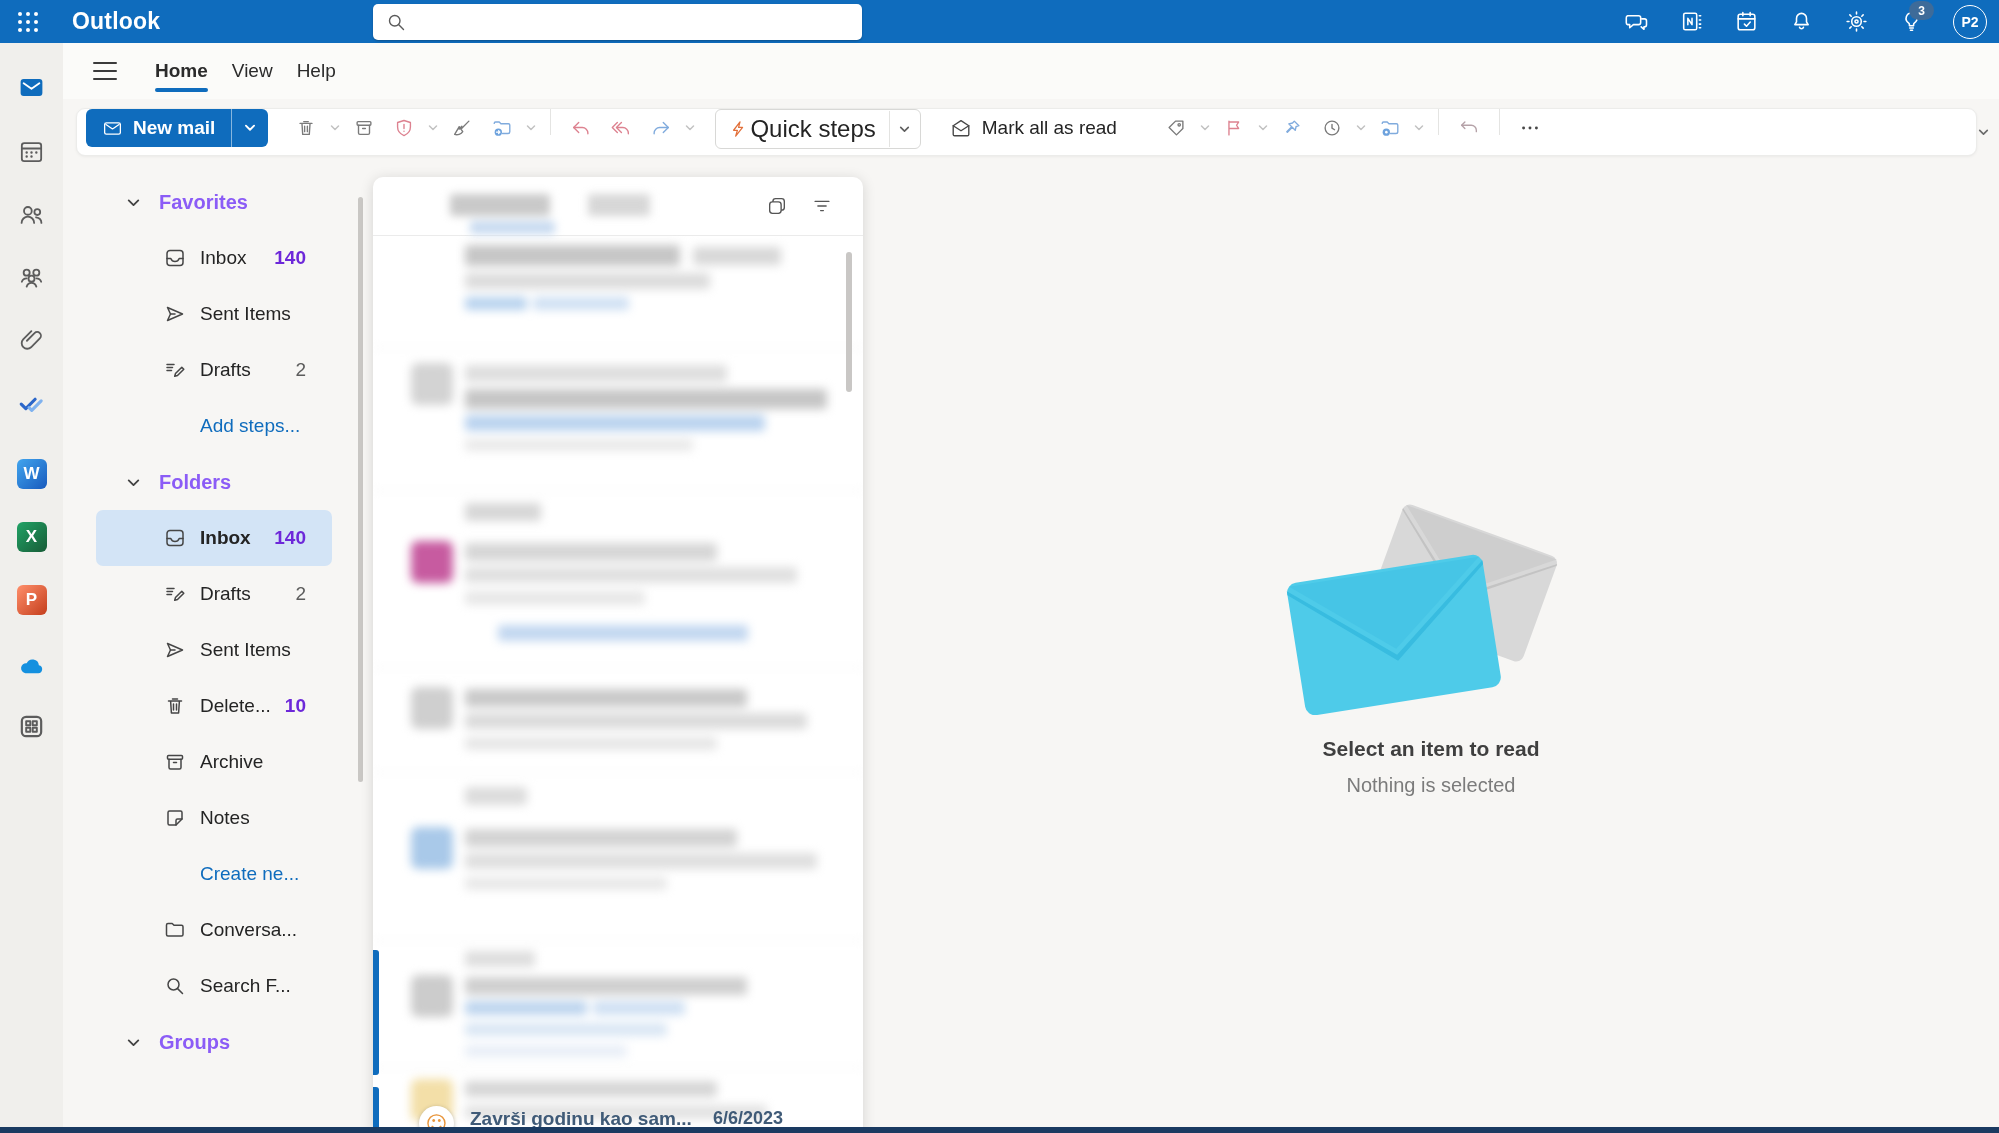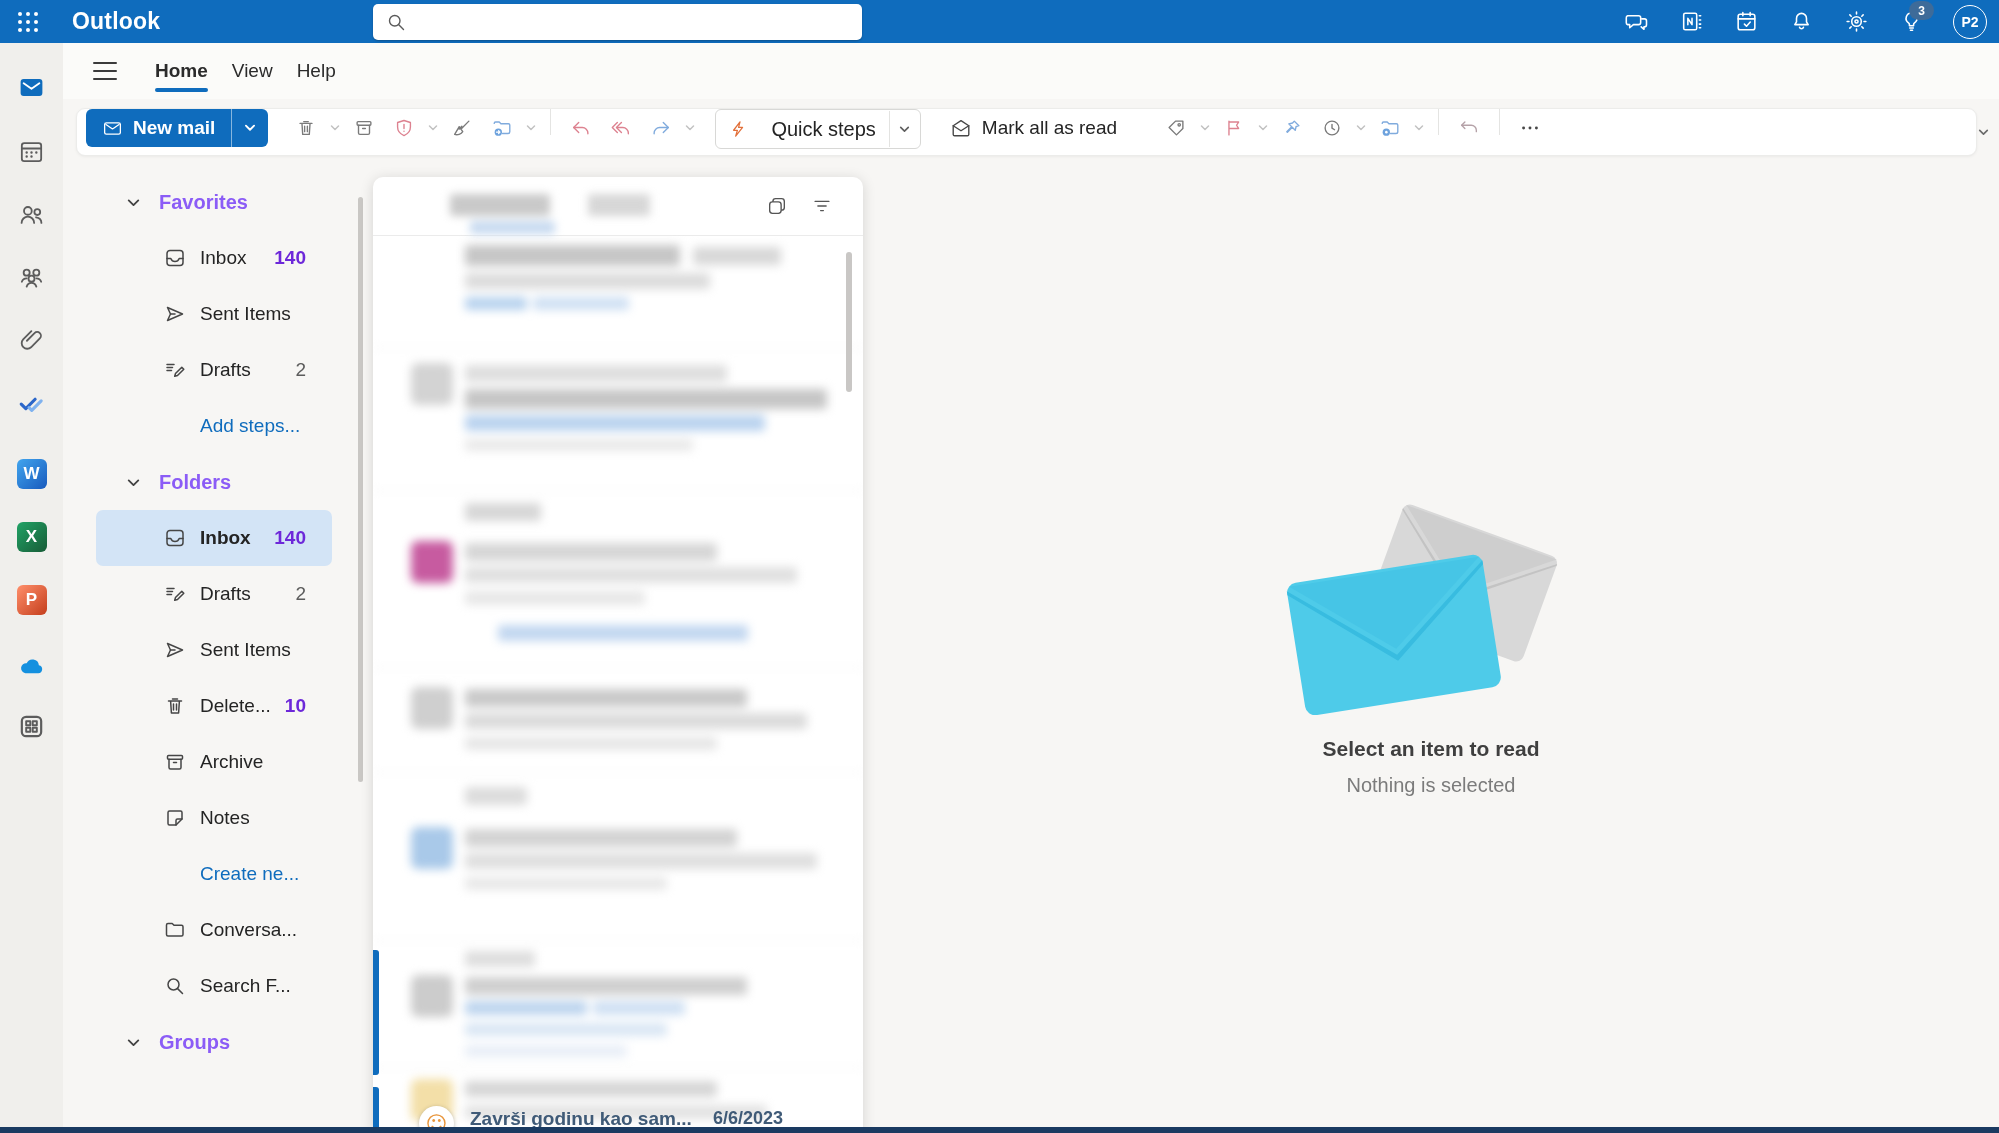--- a/index.html
+++ b/index.html
@@ -45,21 +45,21 @@
   .nm-main svg{width:21px;height:21px;fill:none;stroke:#fff;stroke-width:1.5;stroke-linejoin:round;stroke-linecap:round}
   .nm-chev{width:36px;background:#0f6cbd;border-left:1px solid rgba(255,255,255,.5);display:flex;align-items:center;justify-content:center}
   .nm-chev svg{width:14px;height:14px;fill:none;stroke:#fff;stroke-width:1.6;stroke-linecap:round;stroke-linejoin:round}
   .tbtn{width:36px;height:38px;display:flex;align-items:center;justify-content:center;border-radius:5px;flex:none}
   .tbtn svg{width:22px;height:22px;fill:none;stroke:currentColor;stroke-width:1.5;stroke-linecap:round;stroke-linejoin:round}
   .mchev{width:14px;height:38px;display:flex;align-items:center;justify-content:center;flex:none}
   .mchev svg{width:12px;height:12px;fill:none;stroke:#c2c2c2;stroke-width:1.5;stroke-linecap:round;stroke-linejoin:round}
   .tdiv{width:1px;height:26px;background:#e4e4e2;margin:0 8px;flex:none}
   .c-gray{color:#7a7a7a}.c-pink{color:#dd8290}.c-blue{color:#80abdd}.c-dark{color:#454545}.c-undo{color:#b5a2a8}
   .qsteps{display:flex;align-items:center;height:38px;border:1px solid #d8d8d6;border-radius:6px;background:#fff;margin:0 14px;flex:none}
-  .qs-main{display:flex;align-items:center;gap:22px;padding:0 13px;font-size:20px;color:#242424}
+  .qs-main{display:flex;align-items:center;gap:1px;padding:0 13px;font-size:24px;color:#242424}
   .qs-main svg{width:20px;height:20px;fill:none;stroke:#e2703a;stroke-width:1.5;stroke-linejoin:round}
   .qs-div{width:1px;height:36px;background:#e3e3e1}
   .qs-chev{width:30px;display:flex;align-items:center;justify-content:center}
   .qs-chev svg{width:13px;height:13px;fill:none;stroke:#5f5f5f;stroke-width:1.5;stroke-linecap:round;stroke-linejoin:round}
   .markall{display:flex;align-items:center;gap:10px;height:38px;padding:0 11px;font-size:19px;color:#242424;border-radius:5px;flex:none}
   .markall svg{width:22px;height:22px;fill:none;stroke:#474747;stroke-width:1.5;stroke-linecap:round;stroke-linejoin:round}
   .gap24{width:22px;flex:none}
   .collapse-btn{position:absolute;right:5px;top:22px;width:22px;height:22px;display:flex;align-items:center;justify-content:center}
   .collapse-btn svg{width:13px;height:13px;fill:none;stroke:#6b6b6b;stroke-width:1.5;stroke-linecap:round;stroke-linejoin:round}
 

